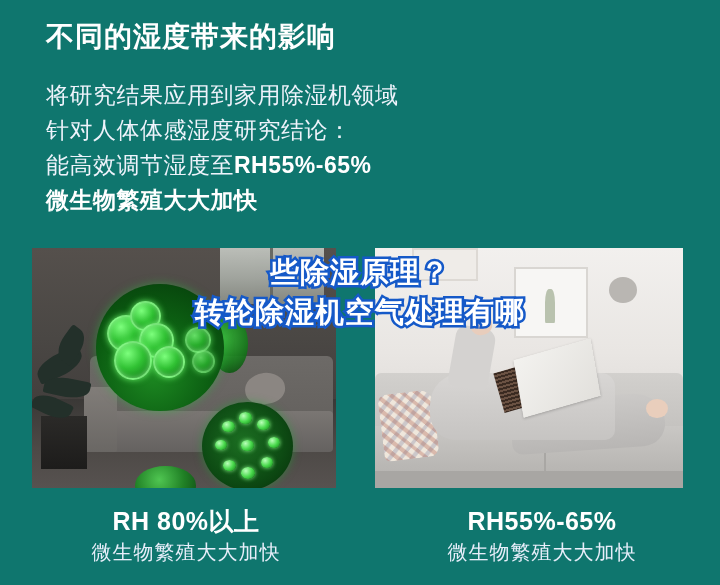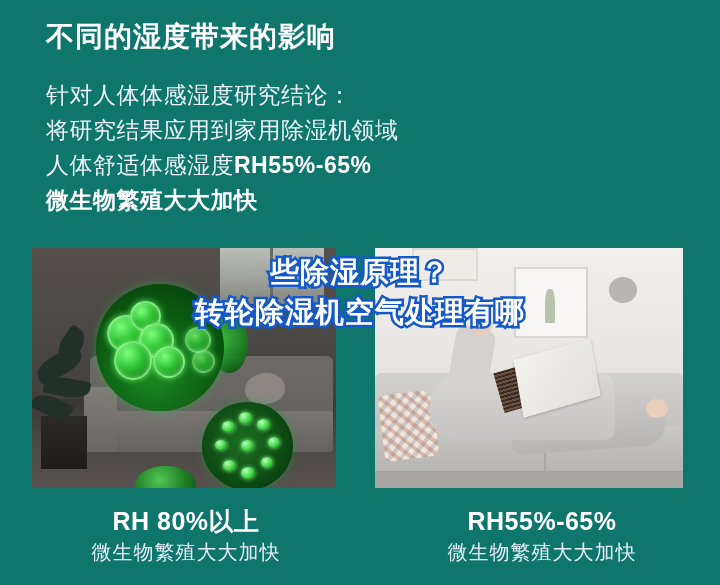--- a/index.html
+++ b/index.html
@@ -410,23 +410,23 @@
   }
 </style>
 </head>
 <body>
 
 <div id="stage">
 
   <div class="headline">不同的湿度带来的影响</div>
 
   <div class="body-text">
+    <div class="body-line">将研究结果应用到家用除湿机领域</div>
     <div class="body-line">针对人体体感湿度研究结论：</div>
-    <div class="body-line">将研究结果应用到家用除湿机领域</div>
-    <div class="body-line"><span>人体舒适体感湿度</span><span class="b">RH55%-65%</span></div>
+    <div class="body-line"><span>能高效调节湿度至</span><span class="b">RH55%-65%</span></div>
     <div class="body-line bold">微生物繁殖大大加快</div>
   </div>
 
   <div class="photo" id="photo-left">
     <div class="room-wall"></div>
     <div class="win"></div>
     <div class="room-floor"></div>
 
     <div class="sofa-l"></div>
     <div class="sofa-l-seat"></div>

